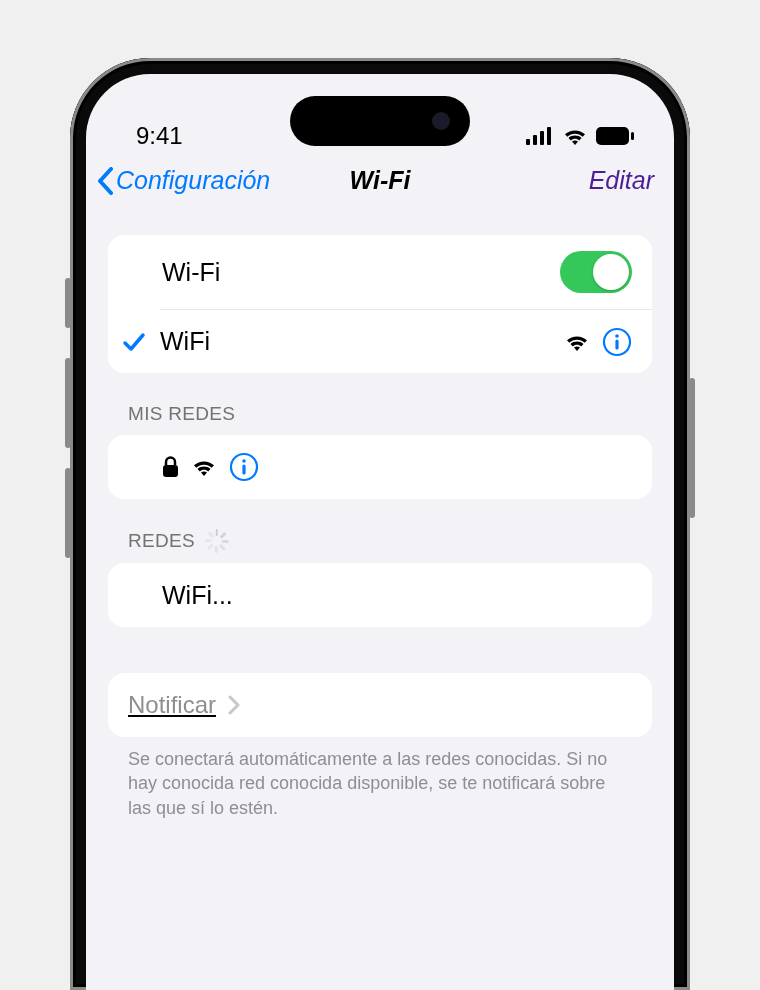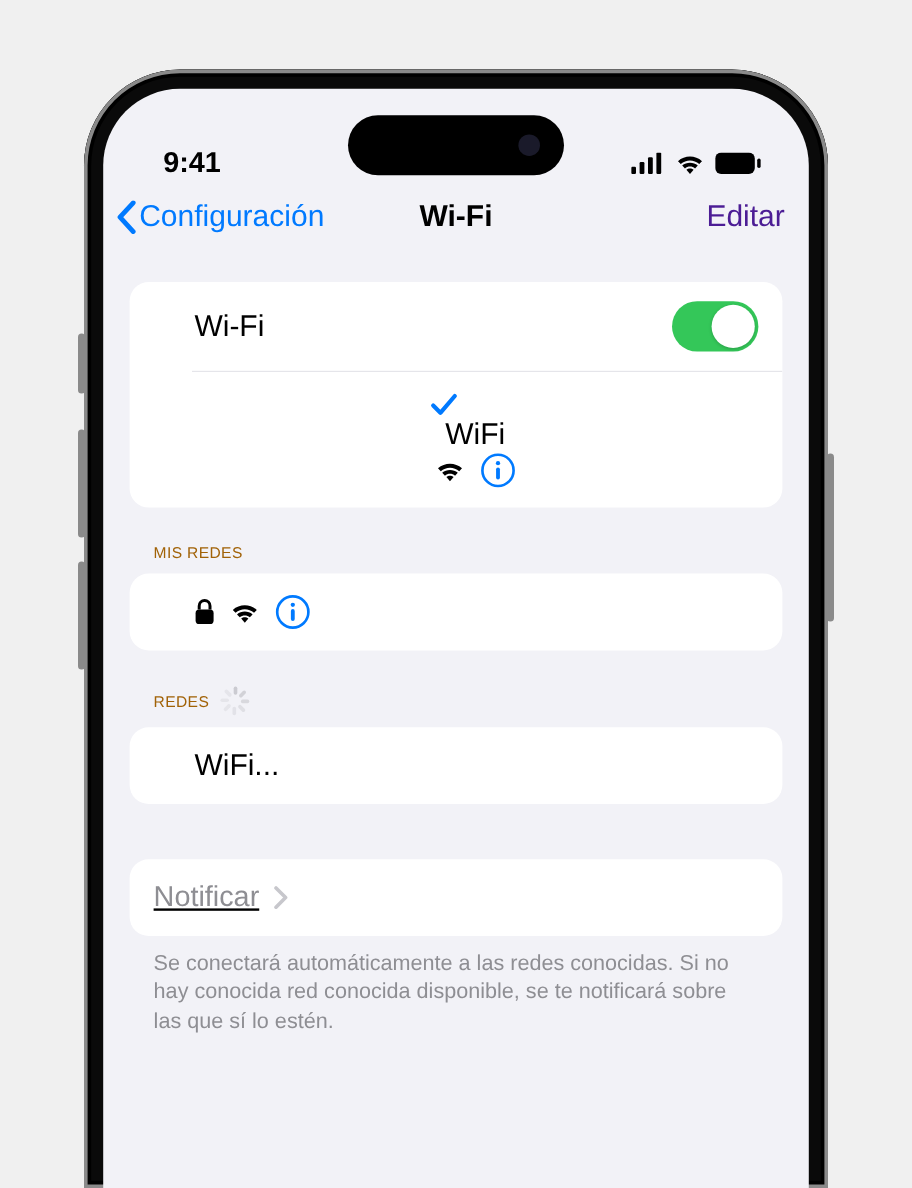--- a/index.html
+++ b/index.html
@@ -53,58 +53,59 @@
     width: 18px; height: 18px;
     border-radius: 50%;
     background: #1a1a2a;
   }
   .status-bar {
     display: flex;
     justify-content: space-between;
     align-items: center;
     padding: 46px 40px 0 50px;
     height: 78px;
-    font-weight: 700;
+    font-weight: 400;
     font-size: 24px;
   }
   .status-icons { display: flex; align-items: center; gap: 8px; }
   .nav-bar {
     display: flex;
     align-items: center;
     padding: 14px 20px 20px 10px;
     position: relative;
+    font-style: italic;
   }
   .back-btn { display: flex; align-items: center; color: #007aff; font-size: 25px; gap: 2px; }
   .nav-title { position: absolute; left: 50%; transform: translateX(-50%); font-size: 25px; font-weight: 600; }
   .edit-btn { margin-left: auto; color: #4c1d95; font-size: 25px; }
   .content { padding: 20px 22px 0 22px; }
   .card {
     background: #fff;
     border-radius: 16px;
     overflow: hidden;
   }
   .row {
     display: flex;
     align-items: center;
     padding: 16px 20px;
     min-height: 64px;
     font-size: 25px;
   }
-  .row + .row { border-top: 1px solid #e5e5ea; margin-left: 48px; padding-left: 0; flex-direction: column; }
+  .row + .row { border-top: 1px solid #e5e5ea; margin-left: 48px; padding-left: 0; }
   .row .check-slot { width: 34px; display: flex; align-items: center; justify-content: flex-start; }
   .row .label { flex: 1; color: #000; }
   .row .acc { display: flex; align-items: center; gap: 12px; text-decoration: underline; }
   .toggle {
     width: 72px; height: 42px; background: #34c759; border-radius: 21px; position: relative;
   }
   .toggle::after {
     content: ""; position: absolute; right: 3px; top: 3px; width: 36px; height: 36px; background: #fff; border-radius: 50%; box-shadow: 0 1px 3px rgba(0,0,0,0.2);
   }
   .section-header {
-    color: #a16207; font-size: 13px; padding: 30px 20px 10px 20px; letter-spacing: 0.3px; display: flex; align-items: center; gap: 10px; text-align: center;
+    color: #737373; font-size: 19px; padding: 30px 20px 10px 20px; letter-spacing: 0.3px; display: flex; align-items: center; gap: 10px; text-align: center;
   }
   .footer-text {
     color: #8e8e93; font-size: 18px; padding: 10px 20px 0 20px; line-height: 1.35;
   }
   .value-text { color: #8e8e93; font-size: 24px; }
   .spinner {
     width: 24px; height: 24px; position: relative;
   }
   .spinner span {
     position: absolute; left: 50%; top: 50%; width: 2.5px; height: 7px; background: #c7c7cc; border-radius: 2px; transform-origin: 1px 12px;

